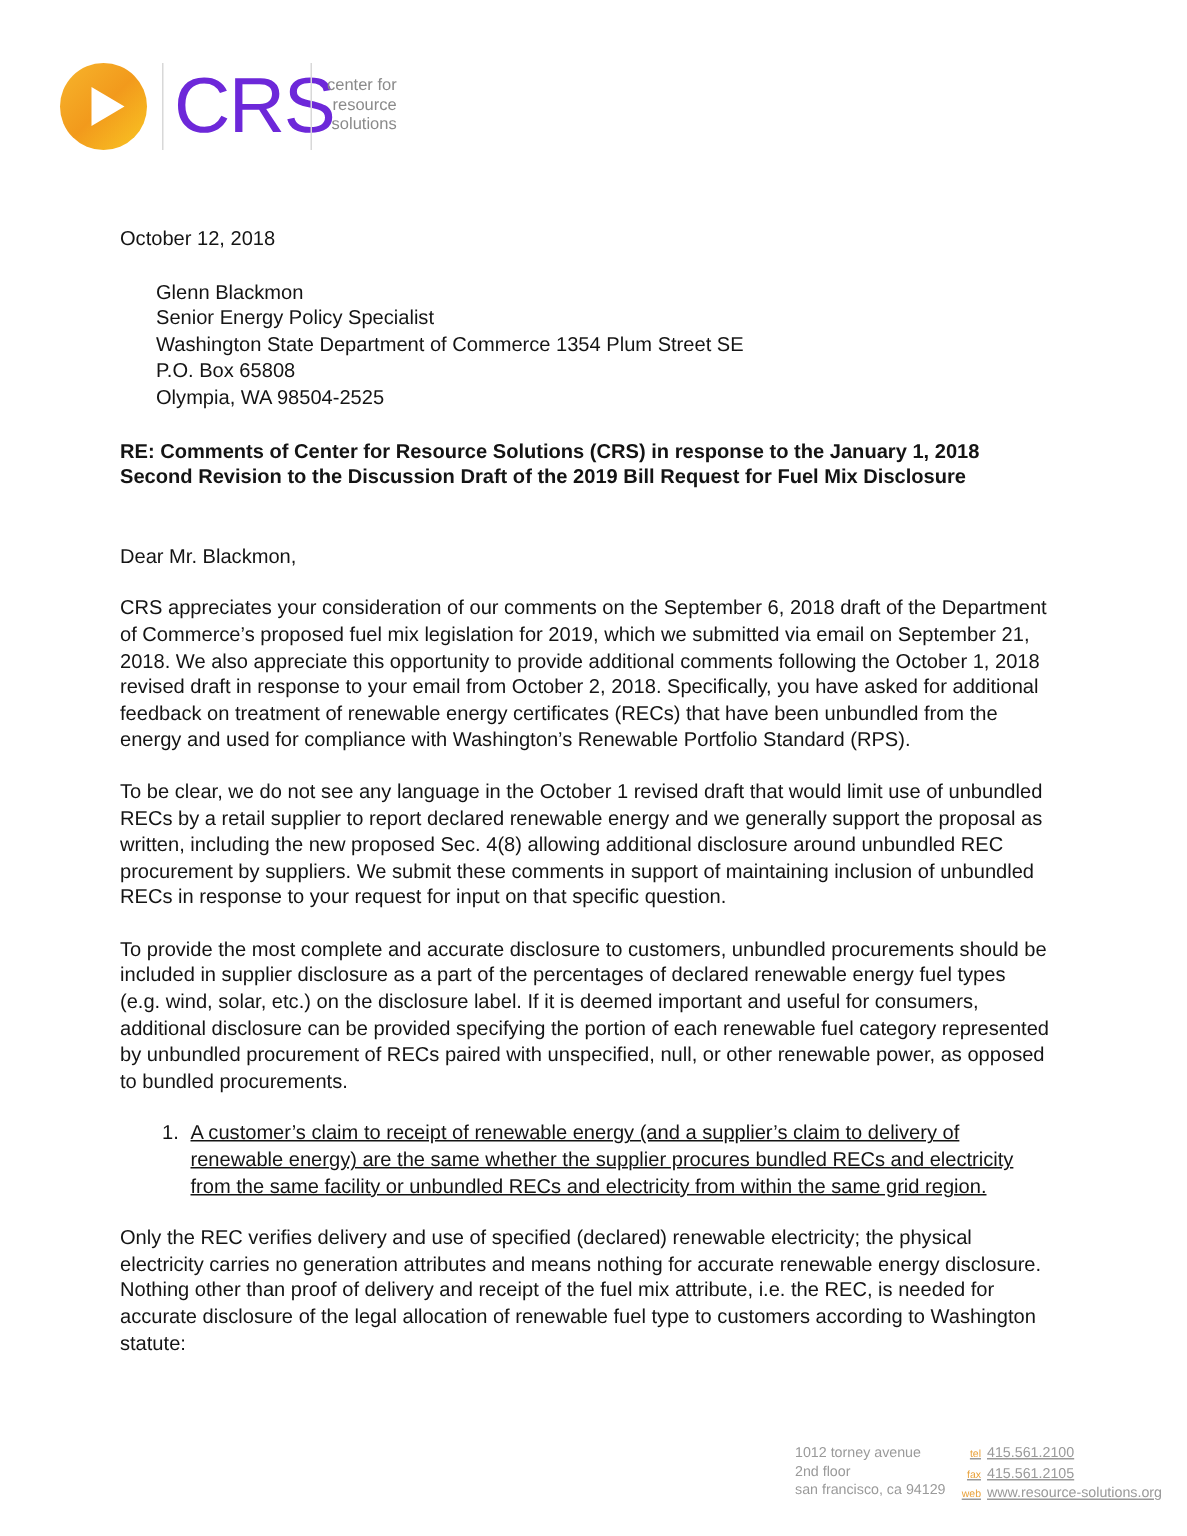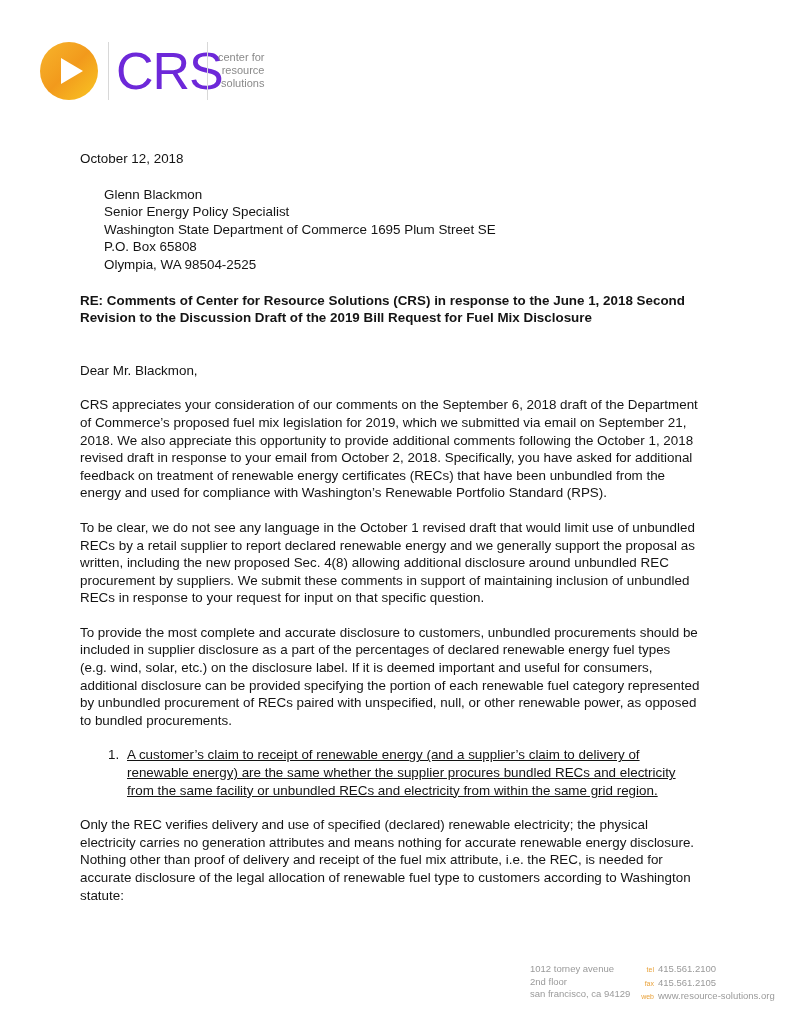--- a/index.html
+++ b/index.html
@@ -20,21 +20,21 @@
   .re { font-weight: bold; margin-bottom: 35px !important; }
   .salute { margin-bottom: 17px !important; }
   .para { margin-bottom: 17px !important; text-align: left; }
   .numlist { margin: 0 0 17px 0; padding: 0; list-style: none; }
   .numlist li { display: flex; padding-left: 28px; }
   .numlist .num { width: 19px; flex: none; }
   .numlist .txt { text-decoration: underline; }
 
   .footer { position: absolute; top: 963px; font-size: 9.5px; line-height: 12.5px; color: #9a9a9a; }
   .footer-addr { left: 530px; }
-  .footer-contact { left: 636px; }
+  .footer-contact { left: 636px; text-decoration: underline; }
   .footer-row { display: flex; align-items: baseline; white-space: nowrap; }
   .flabel { color: #e9a23b; font-size: 7px; width: 18px; display: inline-block; text-align: right; margin-right: 4px; }
 </style>
 </head>
 <body>
 
 <div class="logo">
   <div class="logo-mark">
     <svg width="62" height="62" viewBox="0 0 62 62">
       <defs>
@@ -57,26 +57,26 @@
   <div>resource</div>
   <div>solutions</div>
 </div>
 
 <div class="letter">
   <p class="date">October 12, 2018</p>
 
   <div class="addr" style="margin-bottom:18px;">
     <p>Glenn Blackmon</p>
     <p>Senior Energy Policy Specialist</p>
-    <p>Washington State Department of Commerce 1695 Plum Street SE</p>
+    <p>Washington State Department of Commerce 1354 Plum Street SE</p>
     <p>P.O. Box 65808</p>
     <p>Olympia, WA 98504-2525</p>
   </div>
 
-  <p class="re">RE: Comments of Center for Resource Solutions (CRS) in response to the June 1, 2018 Second Revision to the Discussion Draft of the 2019 Bill Request for Fuel Mix Disclosure</p>
+  <p class="re">RE: Comments of Center for Resource Solutions (CRS) in response to the January 1, 2018 Second Revision to the Discussion Draft of the 2019 Bill Request for Fuel Mix Disclosure</p>
 
   <p class="salute">Dear Mr. Blackmon,</p>
 
   <p class="para">CRS appreciates your consideration of our comments on the September 6, 2018 draft of the Department of Commerce’s proposed fuel mix legislation for 2019, which we submitted via email on September 21, 2018. We also appreciate this opportunity to provide additional comments following the October 1, 2018 revised draft in response to your email from October 2, 2018. Specifically, you have asked for additional feedback on treatment of renewable energy certificates (RECs) that have been unbundled from the energy and used for compliance with Washington’s Renewable Portfolio Standard (RPS).</p>
   <p class="para">To be clear, we do not see any language in the October 1 revised draft that would limit use of unbundled RECs by a retail supplier to report declared renewable energy and we generally support the proposal as written, including the new proposed Sec. 4(8) allowing additional disclosure around unbundled REC procurement by suppliers. We submit these comments in support of maintaining inclusion of unbundled RECs in response to your request for input on that specific question.</p>
   <p class="para">To provide the most complete and accurate disclosure to customers, unbundled procurements should be included in supplier disclosure as a part of the percentages of declared renewable energy fuel types (e.g. wind, solar, etc.) on the disclosure label. If it is deemed important and useful for consumers, additional disclosure can be provided specifying the portion of each renewable fuel category represented by unbundled procurement of RECs paired with unspecified, null, or other renewable power, as opposed to bundled procurements.</p>
 
   <ol class="numlist">
     <li>
       <span class="num">1.</span>

